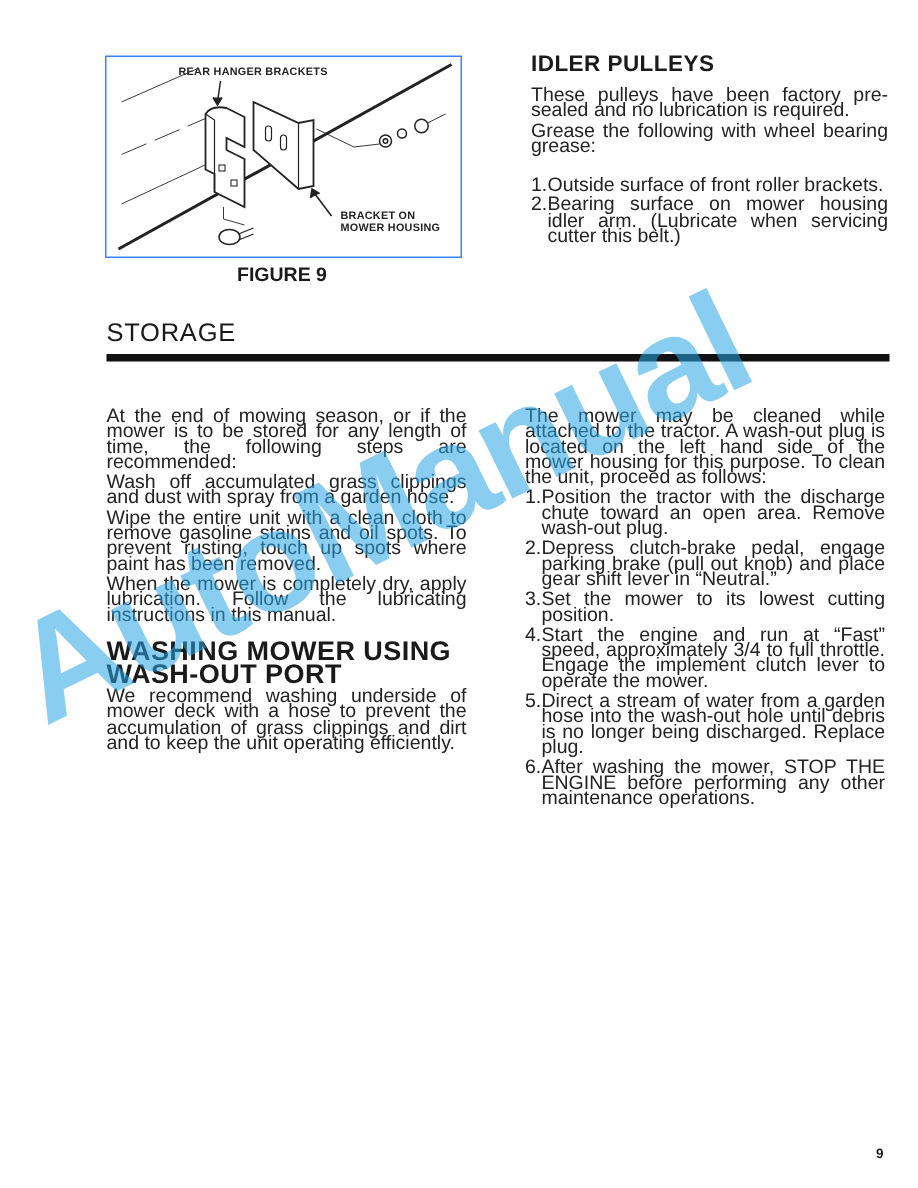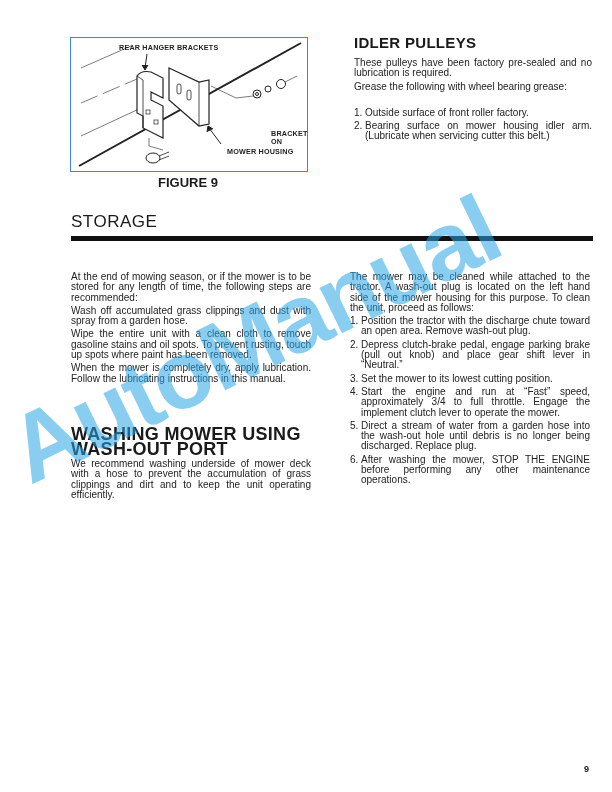--- a/index.html
+++ b/index.html
@@ -13,21 +13,21 @@
     }
     .figure-box svg { position: absolute; left: 0; top: 0; }
     .fig-label { position: absolute; font-size: 7.2px; font-weight: bold; letter-spacing: 0.2px; color: #222; line-height: 8px; }
     .figure-caption {
       position: absolute; left: 70px; top: 175px; width: 236px; text-align: center;
       font-weight: bold; font-size: 13px; color: #1a1a1a;
     }
     .h-idler {
       position: absolute; left: 354px; top: 34px; font-weight: bold; font-size: 15px; letter-spacing: 0.3px;
     }
-    .col { position: absolute; font-size: 10px; line-height: 10.3px; color: #222; }
+    .col { position: absolute; font-size: 13px; line-height: 10.3px; color: #222; }
     .col p { margin: 0 0 3px 0; text-align: justify; }
     .col ol { margin: 0; padding: 0; list-style: none; }
     .col li { position: relative; padding-left: 11px; margin-bottom: 3px; text-align: justify; }
     .col li .num { position: absolute; left: 0; top: 0; }
     .idler-body { left: 354px; top: 58px; width: 238px; }
     .storage-title {
       position: absolute; left: 71px; top: 212px; font-weight: normal; font-size: 17px; letter-spacing: 0.5px;
     }
     .storage-rule {
       position: absolute; left: 71px; top: 236px; width: 522px; height: 5px; background: #111;
@@ -81,31 +81,31 @@
       <ellipse cx="82" cy="120" rx="7" ry="5" fill="#fff"></ellipse>
       <path d="M88 118 L98 114 M88 122 L98 118" stroke-width="0.8"></path>
 
       <path d="M76 16 L74 30" stroke-width="1"></path>
       <path d="M71 27 L74 32 L77 27" fill="#222"></path>
       <path d="M150 106 L138 90" stroke-width="1"></path>
       <path d="M136 94 L137 88 L142 91" fill="#222"></path>
     </g>
   </svg>
   <div class="fig-label" style="left:48px; top:6px;">REAR HANGER BRACKETS</div>
-  <div class="fig-label" style="left:156px; top:92px;margin-left:44px;">BRACKET ON</div>
+  <div class="fig-label" style="left:156px; top:102px;">BRACKET ON</div>
   <div class="fig-label" style="left:156px; top:110px;">MOWER HOUSING</div>
 </div>
 <div class="figure-caption">FIGURE 9</div>
 
 <div class="h-idler">IDLER PULLEYS</div>
 <div class="col idler-body">
   <p>These pulleys have been factory pre-sealed and no lubrication is required.</p>
   <p style="margin-bottom:16px">Grease the following with wheel bearing grease:</p>
   <ol>
-    <li><span class="num">1.</span><span>Outside surface of front roller factory.</span></li>
+    <li><span class="num">1.</span><span>Outside surface of front roller brackets.</span></li>
     <li><span class="num">2.</span><span>Bearing surface on mower housing idler arm. (Lubricate when servicing cutter this belt.)</span></li>
   </ol>
 </div>
 
 <div class="storage-title">STORAGE</div>
 <div class="storage-rule"></div>
 
 <div class="col left-col">
   <p>At the end of mowing season, or if the mower is to be stored for any length of time, the following steps are recommended:</p>
   <p>Wash off accumulated grass clippings and dust with spray from a garden hose.</p>

